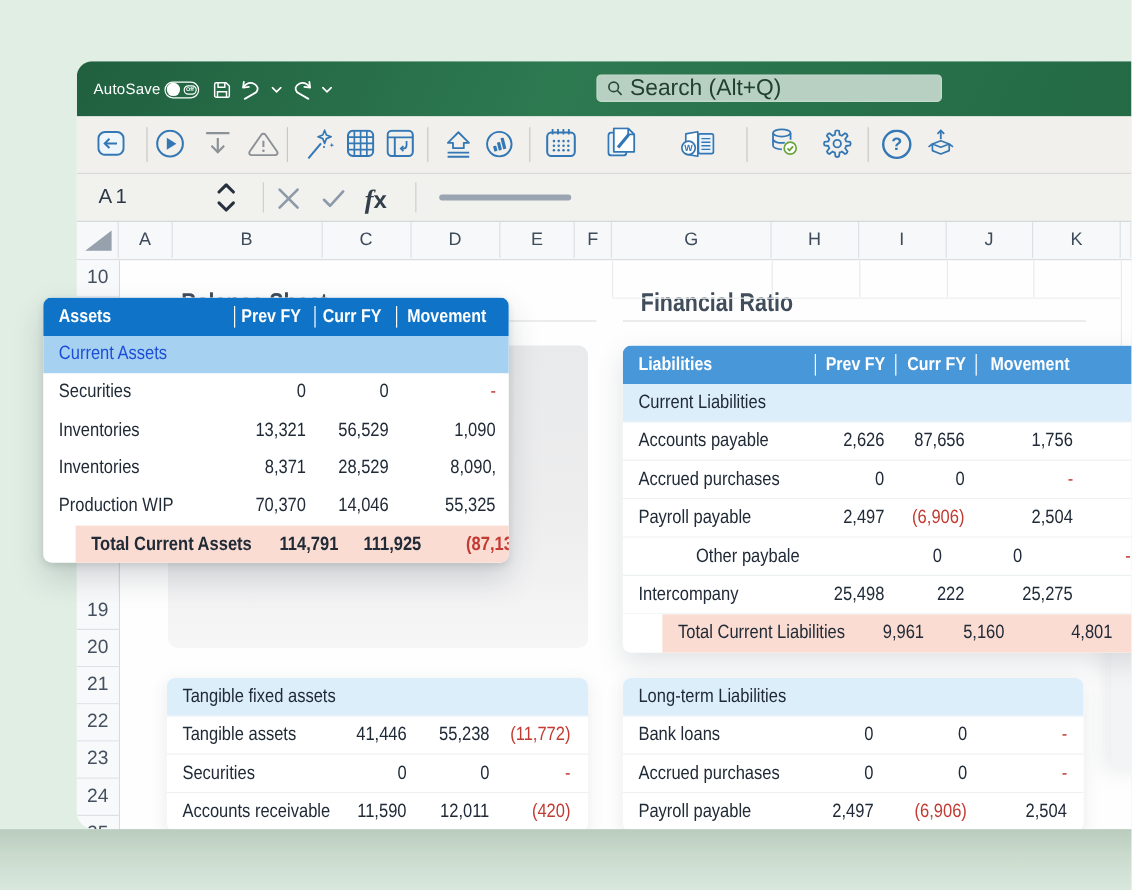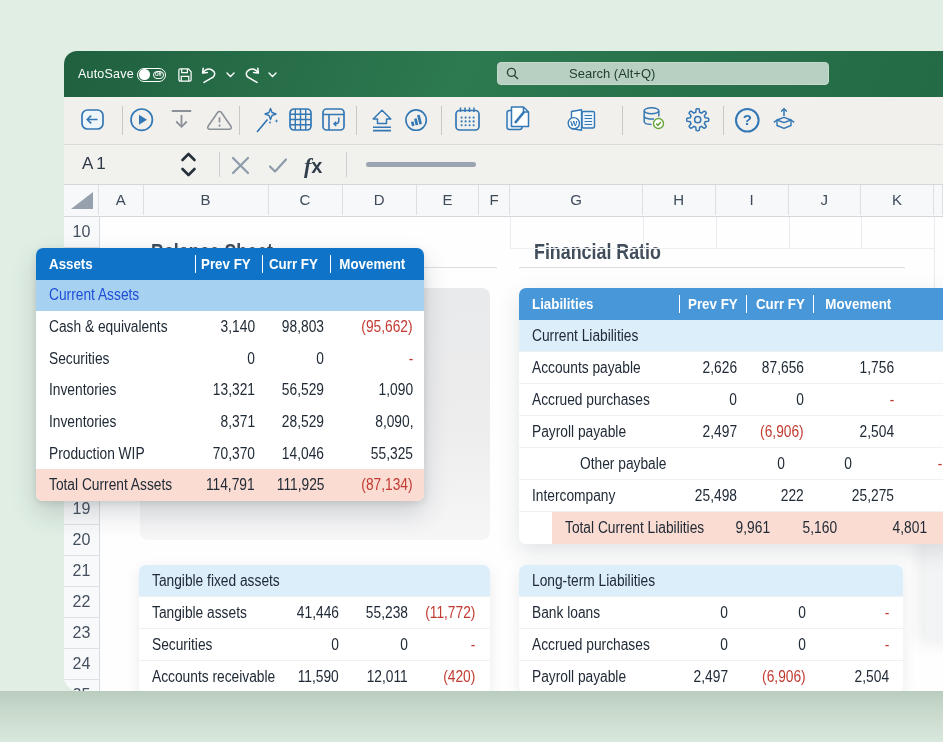--- a/index.html
+++ b/index.html
@@ -10,21 +10,21 @@
        border-radius:13px 0 0 15px;overflow:hidden;background:#fdfdfd;}
   
   #tbar{position:absolute;left:0;top:0;width:100%;height:46px;
         background:linear-gradient(115deg,#20603f 0%,#2d7950 45%,#236a45 100%);}
   #tbar .as{position:absolute;left:14px;top:16px;color:#fff;font-size:12.5px;letter-spacing:.2px;}
   #togg{position:absolute;left:73px;top:16.5px;width:27px;height:12px;border:1.4px solid #fff;border-radius:8px;}
   #togg .knob{position:absolute;left:1px;top:0.8px;width:10.5px;height:10.5px;background:#fff;border-radius:50%;}
   #togg .off{position:absolute;left:14.5px;top:2.2px;width:9.5px;height:6.5px;border:1px solid #fff;border-radius:4px;
              font-size:4.6px;color:#fff;line-height:6.5px;text-align:center;font-weight:bold;}
   #search{position:absolute;left:433px;top:11px;width:286px;height:21px;background:#b7d0c2;
-          border:1px solid #c4dacd;border-radius:4px;color:#22402f;font-size:13px;line-height:21px;padding-left:44px;}
+          border:1px solid #c4dacd;border-radius:4px;color:#22402f;font-size:19px;line-height:21px;}
   #search span{margin-left:27px;}
   
   #tools{position:absolute;left:0;top:46px;width:100%;height:47px;background:#f1f0ed;
          border-bottom:1px solid #dadada;}
   .tsep{position:absolute;top:9px;width:1px;height:29px;background:#c9c8c5;}
   
   #fbar{position:absolute;left:0;top:94px;width:100%;height:39px;background:#f1f1ee;
         border-bottom:1px solid #d5d8da;}
   #fbar .a1{position:absolute;left:18px;top:9px;font-size:17px;color:#2e3947;letter-spacing:3px;}
   .fsep{position:absolute;top:7px;width:1px;height:25px;background:#ccd0d3;}
@@ -54,21 +54,21 @@
   .trow>div{padding:0 9px 0 13px;white-space:nowrap;}
   .trow .num{text-align:right;padding:0 9px 0 0;}
   .bhead{background:#4897d9;color:#fff;font-weight:bold;font-size:15.5px;}
   .trow>div>.sx{display:inline-block;transform:scaleX(.86);transform-origin:0 50%;}
   .trow>div.num>.sx{transform-origin:100% 50%;}
   .trow>div.cnt>.sx{transform-origin:50% 50%;}
   #acard .trow>div:nth-child(2){padding-right:7px;}
   #acard .trow>div:nth-child(3){padding-right:6px;}
   #acard .trow>div:nth-child(4){padding-right:11px;}
   #tang .trow>div:nth-child(4){padding-right:15px;}
-  #acard .tot{font-weight:normal;}
+  #acard .tot{font-weight:bold;margin-left:27px;}
   .bhead>div.num,.bhead>div.cnt{text-align:center;padding:0;border-left:1.5px solid #fff;}
   .sub{background:#ddeefb;}
   .tot{background:#fbdcd2;}
   #liab .trow,#tang .trow,#lterm .trow{box-shadow:inset 0 -1px 0 #eef1f4;}
   #liab .tot,#liab .bhead{box-shadow:none;}
   .red{color:#c23b32;}
   
   #band{position:absolute;left:0;top:691px;width:943px;height:51px;
         background:linear-gradient(180deg,#b9ccbe 0%,#c9dacd 40%,#d9e8dd 100%);}
 </style>
@@ -391,26 +391,20 @@
   <div class="trow bhead" style="grid-template-columns:159px 67px 68px 94px;height:31.6px;background:#0f74c8;">
     <div><span class="sx">Assets</span></div>
       <div class="cnt"><span class="sx">Prev FY</span></div>
       <div class="cnt"><span class="sx">Curr FY</span></div>
       <div class="cnt"><span class="sx">Movement</span></div>
   </div>
 <div class="trow sub" style="grid-template-columns: 1fr; height: 31.63px; background: rgb(167, 209, 241); color: #1d4ed8;">
       <div><span class="sx">Current Assets</span></div>
     </div>
     <div class="trow " style="grid-template-columns: 159px 67px 68px 94px; height: 31.63px;">
-      <div><span class="sx">Cash &amp; equivalents</span></div>
-      <div class="num"><span class="sx">3,140</span></div>
-      <div class="num"><span class="sx">98,803</span></div>
-      <div class="num red"><span class="sx">(95,662)</span></div>
-    </div>
-    <div class="trow " style="grid-template-columns: 159px 67px 68px 94px; height: 31.63px;">
       <div><span class="sx">Securities</span></div>
       <div class="num"><span class="sx">0</span></div>
       <div class="num"><span class="sx">0</span></div>
       <div class="num red"><span class="sx">-</span></div>
     </div>
     <div class="trow " style="grid-template-columns: 159px 67px 68px 94px; height: 31.63px;">
       <div><span class="sx">Inventories</span></div>
       <div class="num"><span class="sx">13,321</span></div>
       <div class="num"><span class="sx">56,529</span></div>
       <div class="num"><span class="sx">1,090</span></div>

